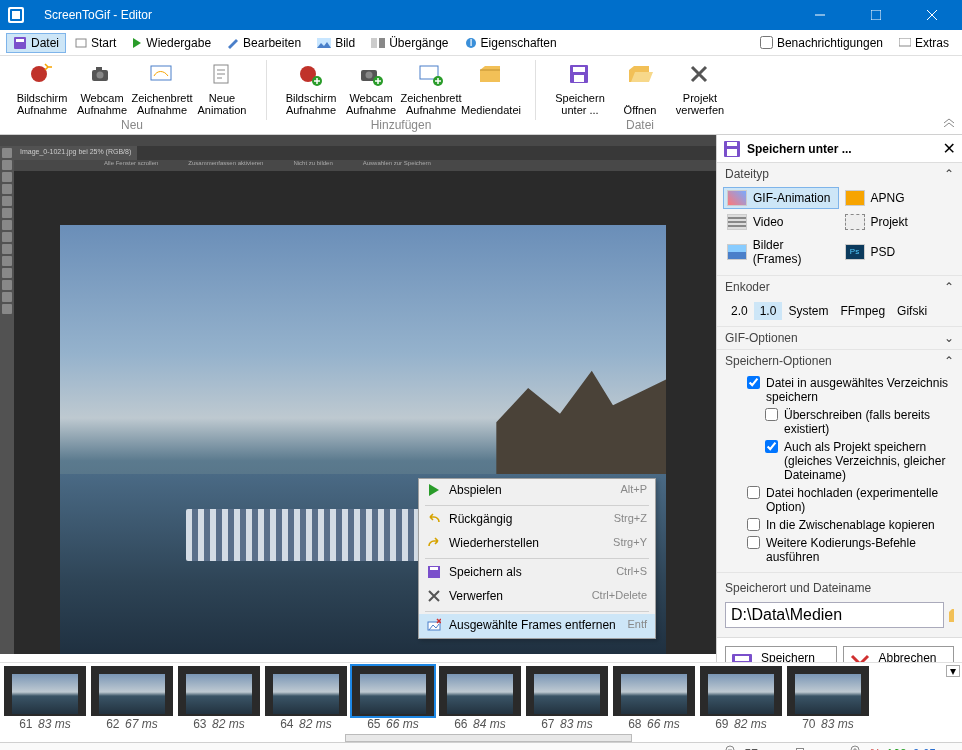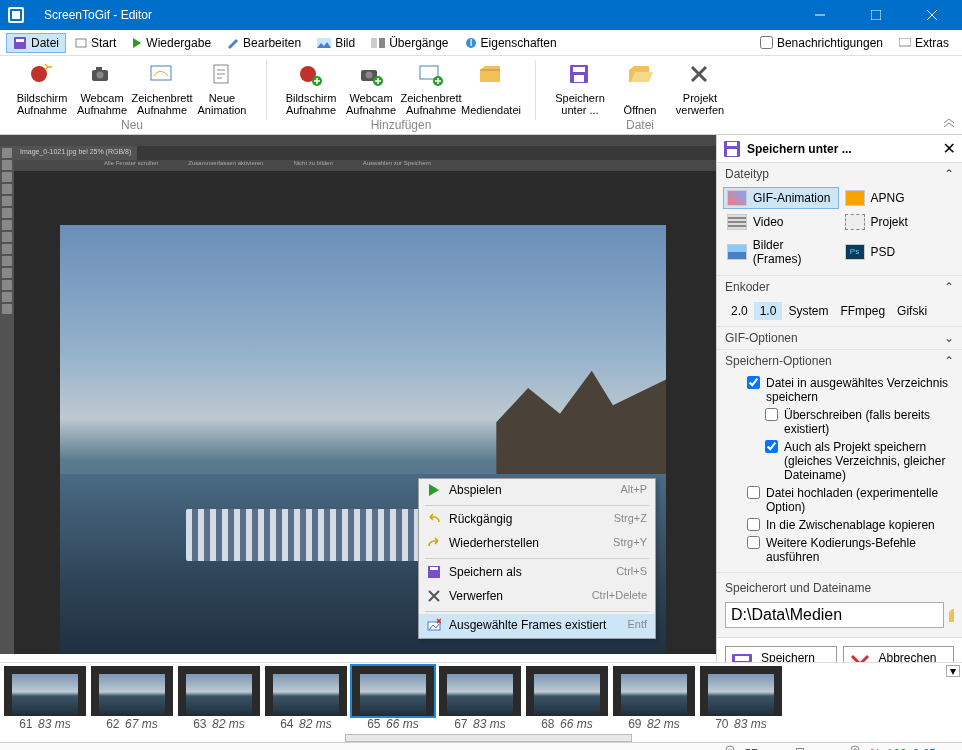--- a/index.html
+++ b/index.html
@@ -358,21 +358,21 @@
           <div class="cmlbl">Verwerfen</div>
             <div class="cmshort">Ctrl+Delete</div>
         </div>
         <div class="cmsep"></div>
         <div class="cmitem hl">
           <div class="cmico"><svg width="14" height="14">
                 <rect x="1" y="4" width="12" height="8" fill="#fff" stroke="#4a7fc9"></rect>
                 <path d="M2 12l4-5 3 3 3-4" stroke="#4a7fc9" fill="none"></path>
                 <path d="M10 1l4 4M14 1l-4 4" stroke="#d03030" stroke-width="1.5"></path>
               </svg></div>
-          <div class="cmlbl">Ausgewählte Frames existiert</div>
+          <div class="cmlbl">Ausgewählte Frames entfernen</div>
             <div class="cmshort">Entf</div>
         </div>
       </div>
     </div>
   </div>
 
   <div class="savepanel">
     <div class="sphdr">
       <svg width="18" height="18">
           <rect x="1" y="1" width="16" height="16" fill="#7A4FCB" rx="1"></rect>
@@ -517,20 +517,24 @@
     <div class="frame">
       <div class="thumb"></div>
       <div class="fmeta"><span>64</span>&nbsp;&nbsp;<span class="ms">82 ms</span></div>
     </div>
     <div class="frame sel">
       <div class="thumb"></div>
       <div class="fmeta"><span>65</span>&nbsp;&nbsp;<span class="ms">66 ms</span></div>
     </div>
     <div class="frame">
       <div class="thumb"></div>
+      <div class="fmeta"><span>66</span>&nbsp;&nbsp;<span class="ms">84 ms</span></div>
+    </div>
+    <div class="frame">
+      <div class="thumb"></div>
       <div class="fmeta"><span>67</span>&nbsp;&nbsp;<span class="ms">83 ms</span></div>
     </div>
     <div class="frame">
       <div class="thumb"></div>
       <div class="fmeta"><span>68</span>&nbsp;&nbsp;<span class="ms">66 ms</span></div>
     </div>
     <div class="frame">
       <div class="thumb"></div>
       <div class="fmeta"><span>69</span>&nbsp;&nbsp;<span class="ms">82 ms</span></div>
     </div>

